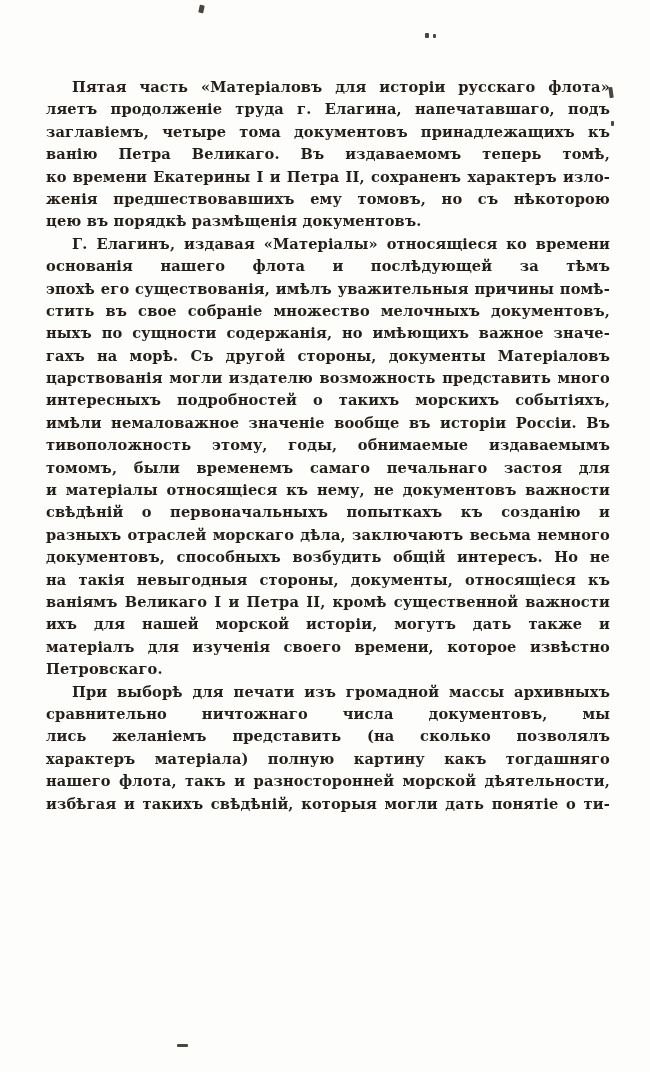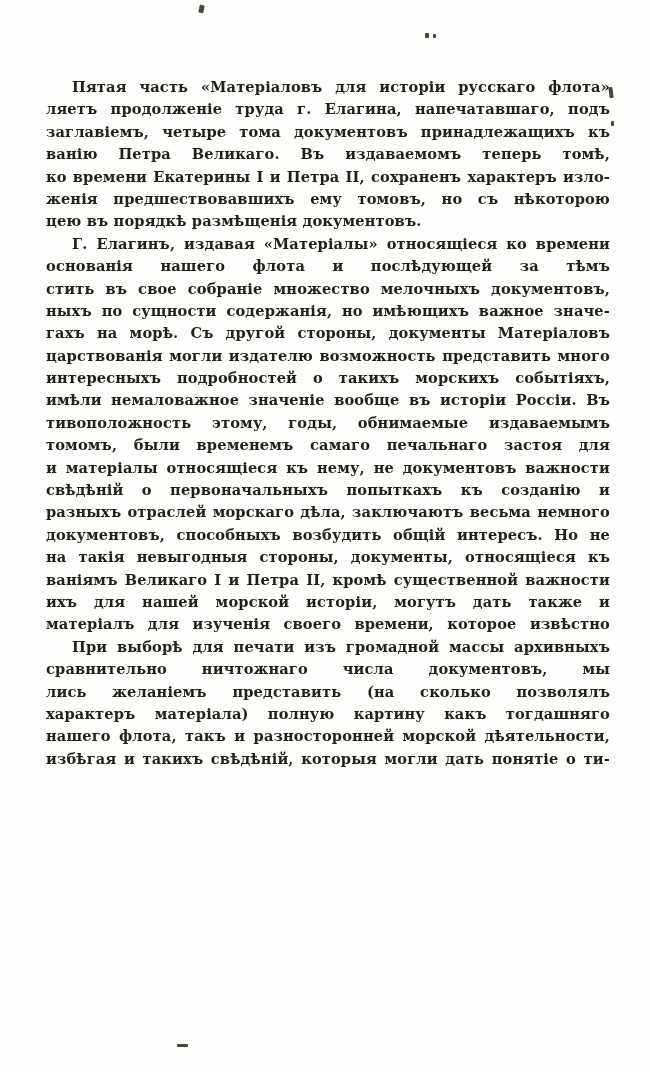--- a/index.html
+++ b/index.html
@@ -70,36 +70,38 @@
         <div class="line">ляетъ продолженіе труда г. Елагина, напечатавшаго, подъ этимъ</div>
         <div class="line">заглавіемъ, четыре тома документовъ принадлежащихъ къ царство-</div>
         <div class="line">ванію Петра Великаго. Въ издаваемомъ теперь томѣ, относящемся</div>
         <div class="line">ко времени Екатерины I и Петра II, сохраненъ характеръ изло-</div>
         <div class="line">женія предшествовавшихъ ему томовъ, но съ нѣкоторою разни-</div>
         <div class="line flush">цею въ порядкѣ размѣщенія документовъ.</div>
       </div>
       <div class="paragraph">
         <div class="line indent">Г. Елагинъ, издавая «Матеріалы» относящіеся ко времени</div>
         <div class="line">основанія нашего флота и послѣдующей за тѣмъ блистательной</div>
+        <div class="line">эпохѣ его существованія, имѣлъ уважительныя причины помѣ-</div>
         <div class="line">стить въ свое собраніе множество мелочныхъ документовъ, ничтож-</div>
         <div class="line">ныхъ по сущности содержанія, но имѣющихъ важное значе-</div>
         <div class="line">гахъ на морѣ. Съ другой стороны, документы Матеріаловъ</div>
         <div class="line">царствованія могли издателю возможность представить много</div>
         <div class="line">интересныхъ подробностей о такихъ морскихъ событіяхъ, которыя</div>
         <div class="line">имѣли немаловажное значеніе вообще въ исторіи Россіи. Въ про-</div>
         <div class="line">тивоположность этому, годы, обнимаемые издаваемымъ теперь пятымъ</div>
         <div class="line">томомъ, были временемъ самаго печальнаго застоя для нашего флота,</div>
         <div class="line">и матеріалы относящіеся къ нему, не документовъ важности</div>
         <div class="line">свѣдѣній о первоначальныхъ попыткахъ къ созданію и развитію</div>
         <div class="line">разныхъ отраслей морскаго дѣла, заключаютъ весьма немного</div>
         <div class="line">документовъ, способныхъ возбудить общій интересъ. Но не смотря</div>
         <div class="line">на такія невыгодныя стороны, документы, относящіеся къ царство-</div>
         <div class="line">ваніямъ Великаго I и Петра II, кромѣ существенной важности</div>
         <div class="line">ихъ для нашей морской исторіи, могутъ дать также и значительный</div>
         <div class="line">матеріалъ для изученія своего времени, которое извѣстно менѣе</div>
+        <div class="line flush">Петровскаго.</div>
       </div>
       <div class="paragraph">
         <div class="line indent">При выборѣ для печати изъ громадной массы архивныхъ дѣлъ</div>
         <div class="line">сравнительно ничтожнаго числа документовъ, мы руководствова-</div>
         <div class="line">лись желаніемъ представить (на сколько позволялъ оффиціальный</div>
         <div class="line">характеръ матеріала) полную картину какъ тогдашняго состоянія</div>
         <div class="line">нашего флота, такъ и разносторонней морской дѣятельности, не</div>
         <div class="line">избѣгая и такихъ свѣдѣній, которыя могли дать понятіе о ти-</div>
       </div>
     </div>

